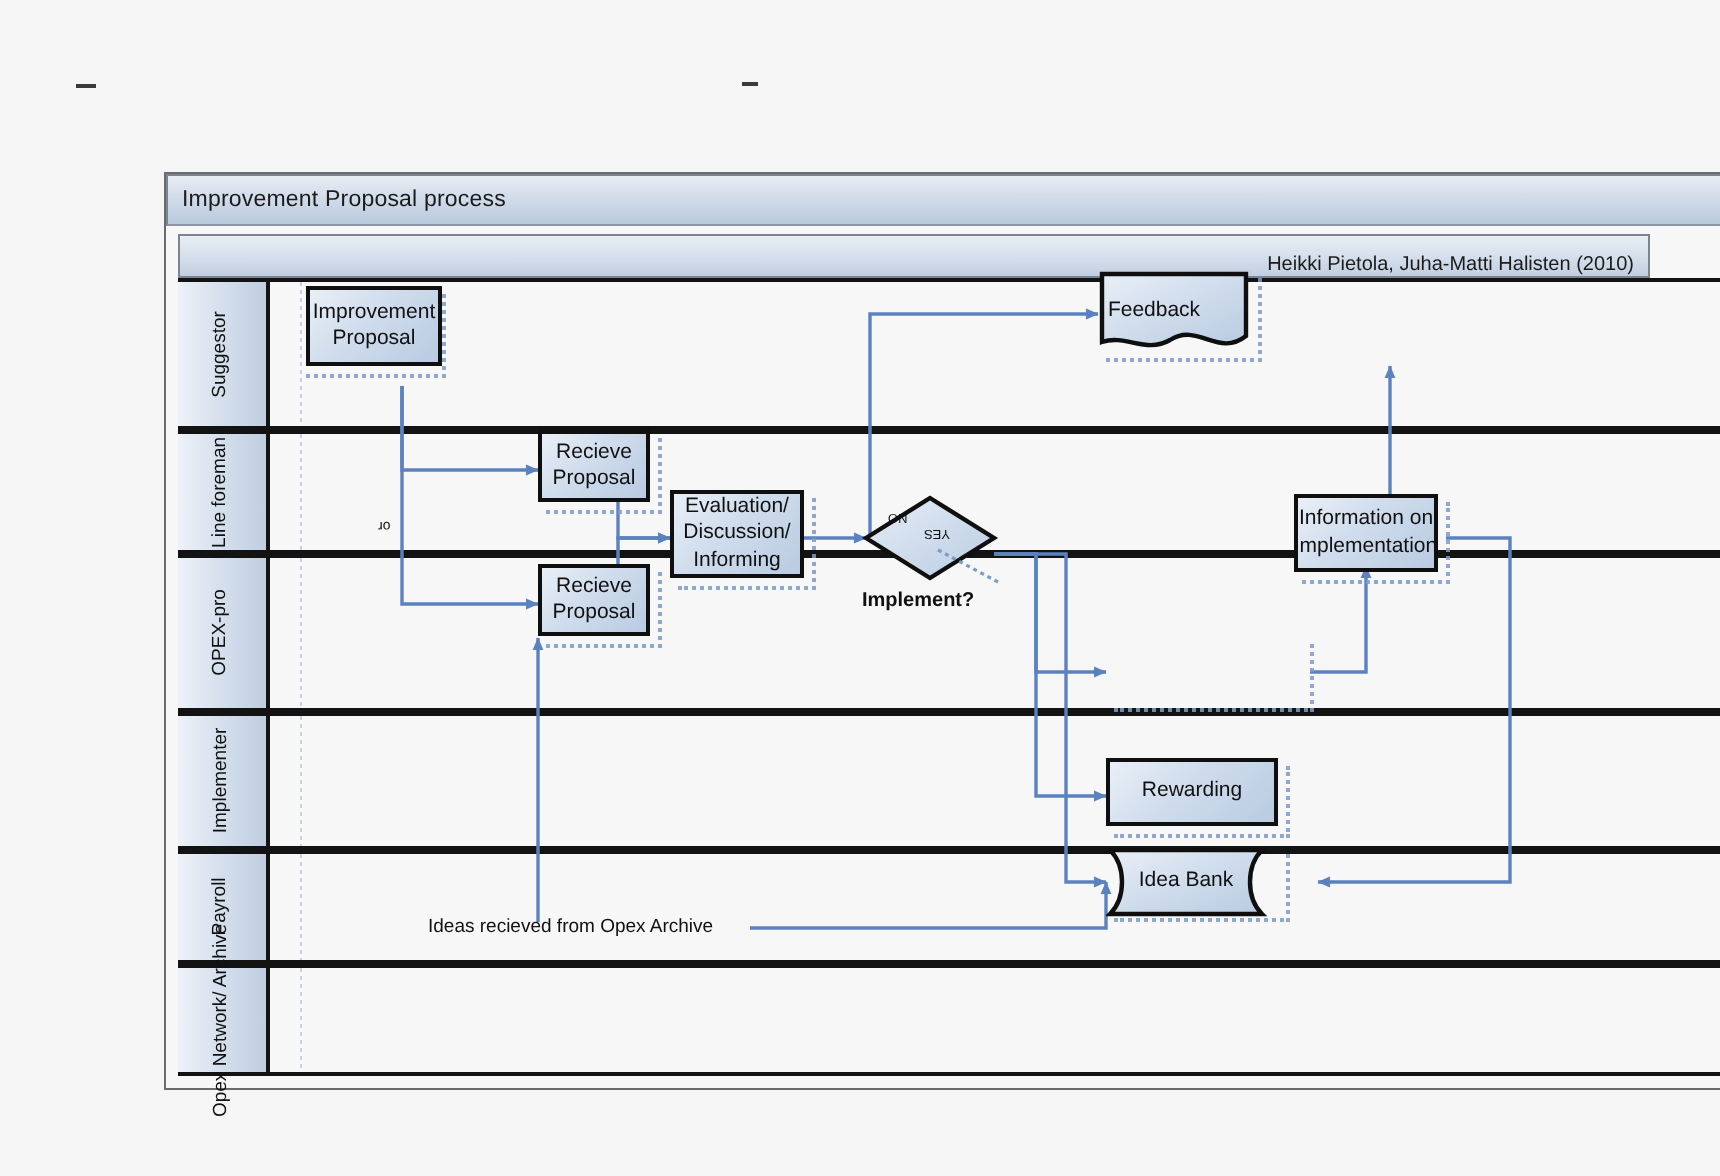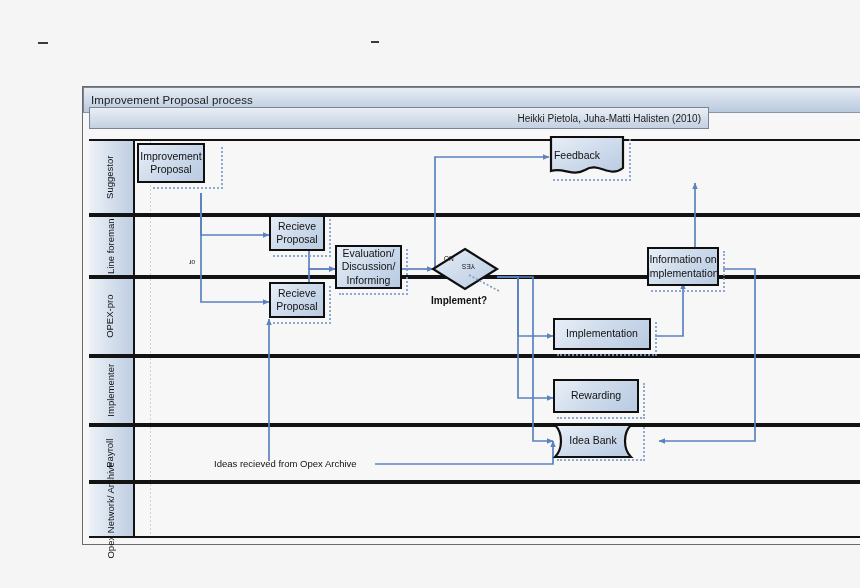--- a/index.html
+++ b/index.html
@@ -33,25 +33,25 @@
     border:1px solid #7a8594;
     border-bottom:1px solid #8b96a5;
     display:flex;align-items:center;
   }
   #title-text{
     font-size:11.5px;color:#1b1b1b;padding-left:7px;letter-spacing:.1px;
     white-space:nowrap;
   }
   
   #author-bar{
-    position:absolute;left:6px;top:20px;width:620px;height:22px;
+    position:absolute;left:6px;top:30px;width:736px;height:22px;
     box-sizing:border-box;
     background:linear-gradient(to bottom,#e9eef4 0%,#d2dcea 60%,#c3d0e1 100%);
     border:1px solid #7a8594;
-    display:flex;align-items:center;justify-content:flex-end;
+    display:flex;align-items:flex-end;justify-content:flex-end;
   }
   #author-text{font-size:10px;color:#1b1b1b;padding-right:7px;white-space:nowrap;}
 
   
   #lanes{
     position:absolute;left:6px;top:52px;width:776px;height:399px;
   }
   .lane{
     position:absolute;left:0;width:776px;
     box-sizing:border-box;
@@ -217,21 +217,21 @@
 
       <path d="M356,377 L470,377 L470,354"></path>
 
       <path d="M186,374 L186,232"></path>
     </g>
 
     <path d="M292,377 L356,377" stroke="#5b82bf" stroke-width="1.7" fill="none"></path>
   </svg>
 
   <div class="shadow-dots" style="left:70px;top:60px;width:68px;height:40px;"></div>
-  <div class="node" style="left:54px;top:56px;width:68px;height:40px;">
+  <div class="node" style="left:70px;top:56px;width:68px;height:40px;">
     <span class="lbl">Improvement Proposal</span>
   </div>
 
   <div class="shadow-dots" style="left:470px;top:52px;width:76px;height:40px;"></div>
   <div class="node doc" style="left:466px;top:48px;width:56px;height:42px;">
     <svg width="76" height="42" viewBox="0 0 76 42" xmlns="http://www.w3.org/2000/svg">
       <defs>
         <linearGradient id="gdoc" x1="0" y1="0" x2="1" y2="1">
           <stop offset="0%" stop-color="#e9eff7"></stop>
             <stop offset="50%" stop-color="#cfdcec"></stop>
@@ -276,23 +276,20 @@
   <div class="node" style="left:186px;top:195px;width:56px;height:36px;">
     <span class="lbl">Recieve Proposal</span>
   </div>
 
   <div class="shadow-dots" style="left:568px;top:164px;width:72px;height:39px;"></div>
   <div class="node" style="left:564px;top:160px;width:72px;height:39px;">
     <span class="lbl">Information on implementation</span>
   </div>
 
   <div class="shadow-dots" style="left:474px;top:235px;width:98px;height:32px;"></div>
-  <div class="node" style="left:470px;top:231px;width:98px;height:32px;">
-    <span class="lbl">Implementation</span>
-  </div>
 
   <div class="shadow-dots" style="left:474px;top:296px;width:86px;height:34px;"></div>
   <div class="node" style="left:470px;top:292px;width:86px;height:34px;">
     <span class="lbl">Rewarding</span>
   </div>
 
   <div class="shadow-dots" style="left:474px;top:340px;width:86px;height:32px;"></div>
   <div class="node cyl" style="left:470px;top:336px;width:90px;height:36px;">
     <svg width="90" height="36" viewBox="0 0 90 36" xmlns="http://www.w3.org/2000/svg">
       <defs>

